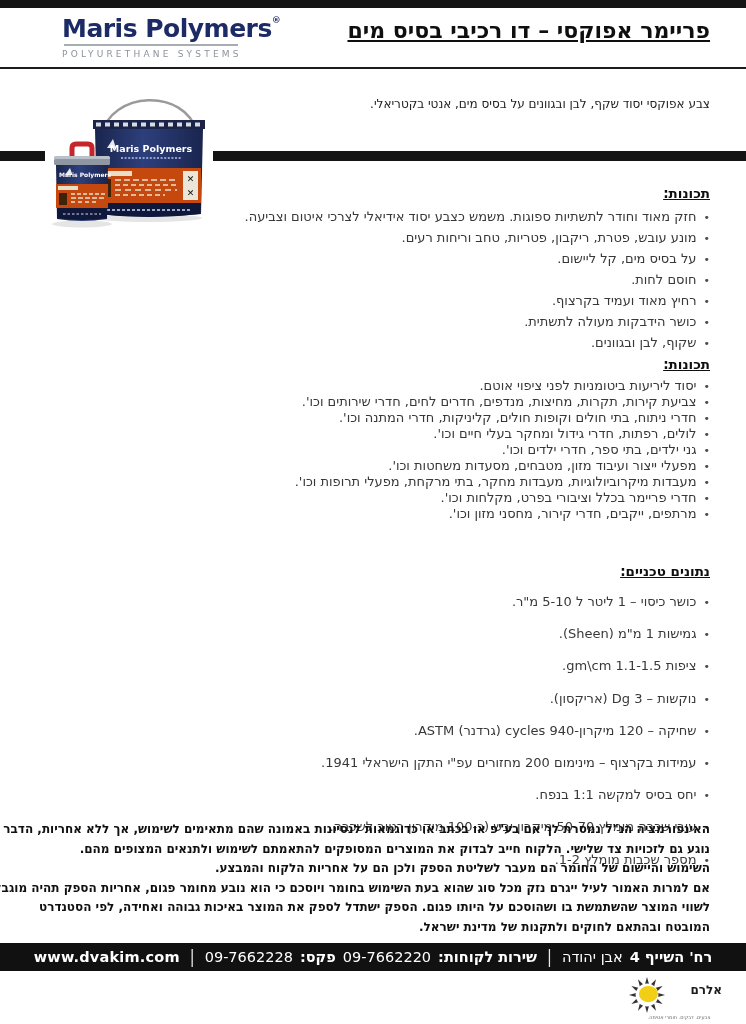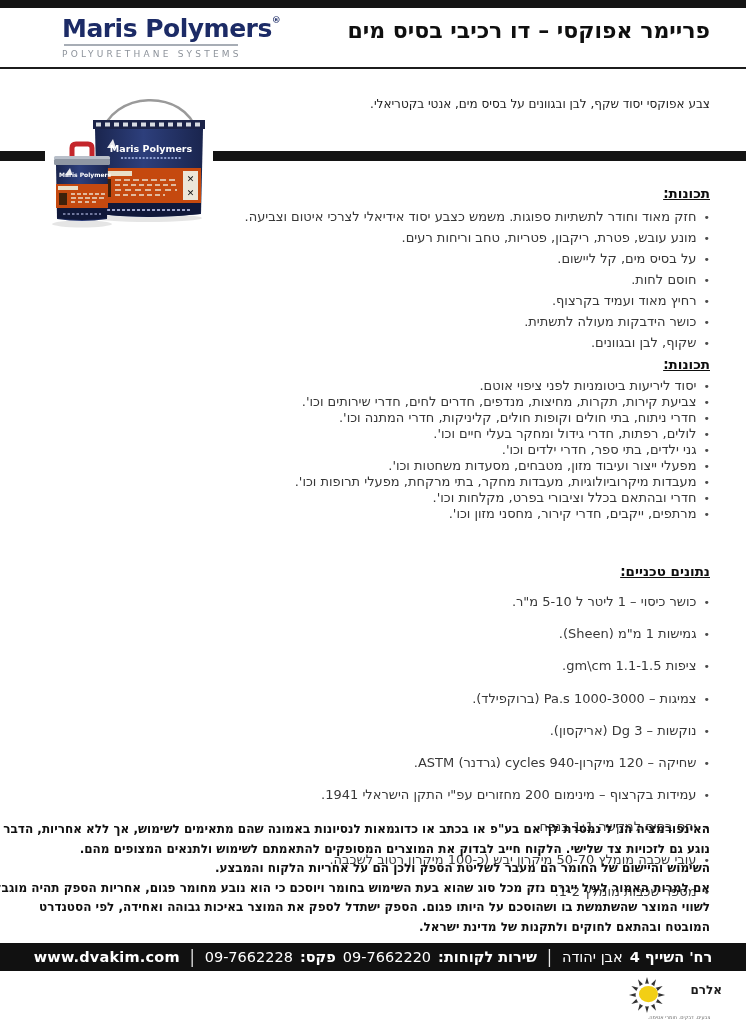--- a/index.html
+++ b/index.html
@@ -10,21 +10,21 @@
     font-family:"DejaVu Sans", sans-serif; color:#222;
   }
   .top-bar { position:absolute; top:0; left:0; width:746px; height:8px; background:#141414; }
 
   
   .logo { position:absolute; left:62px; top:16px; width:178px; text-align:center; }
   .logo-brand { color:#1c2b66; font-weight:bold; font-size:25px; line-height:1.05; letter-spacing:-0.5px; white-space:nowrap; }
   .logo-brand sup { font-size:9px; vertical-align:top; }
   .logo-rule { height:2px; background:#a7adb5; margin:2px 2px 3px 2px; }
   .logo-subtitle { color:#8d939b; font-size:9px; letter-spacing:3.2px; white-space:nowrap; }
-  .title { position:absolute; right:36px; top:18px; direction:rtl; font-size:22px; font-weight:bold; color:#0f0f0f; white-space:nowrap; }
+  .title { position:absolute; right:36px; top:18px; direction:rtl; font-size:22px; font-weight:bold; color:#0f0f0f; white-space:nowrap;text-decoration:underline; }
   .header-rule { position:absolute; top:67px; left:0; width:746px; height:2px; background:#1c1c1c; }
 
   
   .hero-desc { position:absolute; top:97px; right:36px; direction:rtl; font-size:12px; color:#222; white-space:nowrap; }
   .mid-bar { position:absolute; top:151px; left:0; width:746px; height:10px; background:#141414; }
   .product-image { position:absolute; left:45px; top:76px; width:168px; height:158px; background:#fff; }
 
   
   .sec { position:absolute; right:36px; left:36px; direction:rtl; text-align:right; }
   #sec1 { top:184px; } #sec2 { top:355px; } #sec3 { top:562px; }
@@ -155,37 +155,36 @@
         <div class="bullet"><span class="dot">•</span><span>חדרי ניתוח, בתי חולים וקופות חולים, קליניקות, חדרי המתנה וכו'.</span></div>
 
         <div class="bullet"><span class="dot">•</span><span>לולים, רפתות, חדרי גידול ומחקר בעלי חיים וכו'.</span></div>
 
         <div class="bullet"><span class="dot">•</span><span>גני ילדים, בתי ספר, חדרי ילדים וכו'.</span></div>
 
         <div class="bullet"><span class="dot">•</span><span>מפעלי ייצור ועיבוד מזון, מטבחים, מסעדות משחטות וכו'.</span></div>
 
         <div class="bullet"><span class="dot">•</span><span>מעבדות מיקרוביולוגיות, מעבדות מחקר, בתי מרקחת, מפעלי תרופות וכו'.</span></div>
 
-        <div class="bullet"><span class="dot">•</span><span>חדרי ובהתאם בכלל וציבורי בפרט, מקלחות וכו'.</span></div>
+        <div class="bullet"><span class="dot">•</span><span>חדרי פריימר בכלל וציבורי בפרט, מקלחות וכו'.</span></div>
 
         <div class="bullet"><span class="dot">•</span><span>מרתפים, ייקבים, חדרי קירור, מחסני מזון וכו'.</span></div>
       </div>
   </section>
 
   <section class="sec" id="sec3">
     <h2 class="sec-heading">נתונים טכניים:</h2>
     <div class="bullets">
 
         <div class="bullet"><span class="dot">•</span><span>כושר כיסוי – 1 ליטר ל 5-10 מ"ר.</span></div>
 
         <div class="bullet"><span class="dot">•</span><span>גמישות 1 מ"מ (Sheen).</span></div>
 
         <div class="bullet"><span class="dot">•</span><span>ציפות 1.1-1.5 gm\cm.</span></div>
 
-        <div class="bullet"><span class="dot">•</span><span>צמיגות – Pa.s 1000-3000 (ברוקפילד).</span></div>
 
         <div class="bullet"><span class="dot">•</span><span>נוקשות – Dg 3 (אריקסון).</span></div>
 
         <div class="bullet"><span class="dot">•</span><span>שחיקה – 120 מיקרון-940 cycles (גרדנר) ASTM.</span></div>
 
         <div class="bullet"><span class="dot">•</span><span>עמידות בקרצוף – מינימום 200 מחזורים עפ"י התקן הישראלי 1941.</span></div>
 
         <div class="bullet"><span class="dot">•</span><span>יחס בסיס למקשה 1:1 בנפח.</span></div>
 
         <div class="bullet"><span class="dot">•</span><span>עובי שכבה מומלץ 50-70 מיקרון יבש (כ-100 מיקרון רטוב לשכבה.</span></div>

